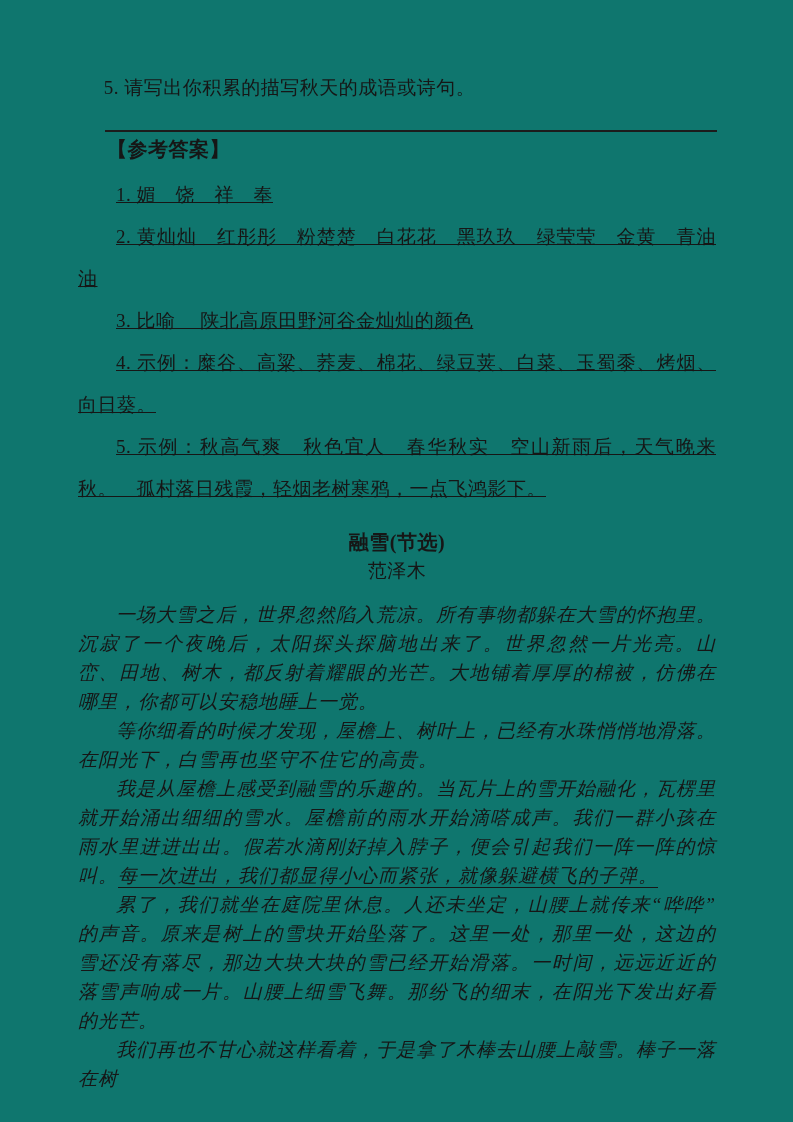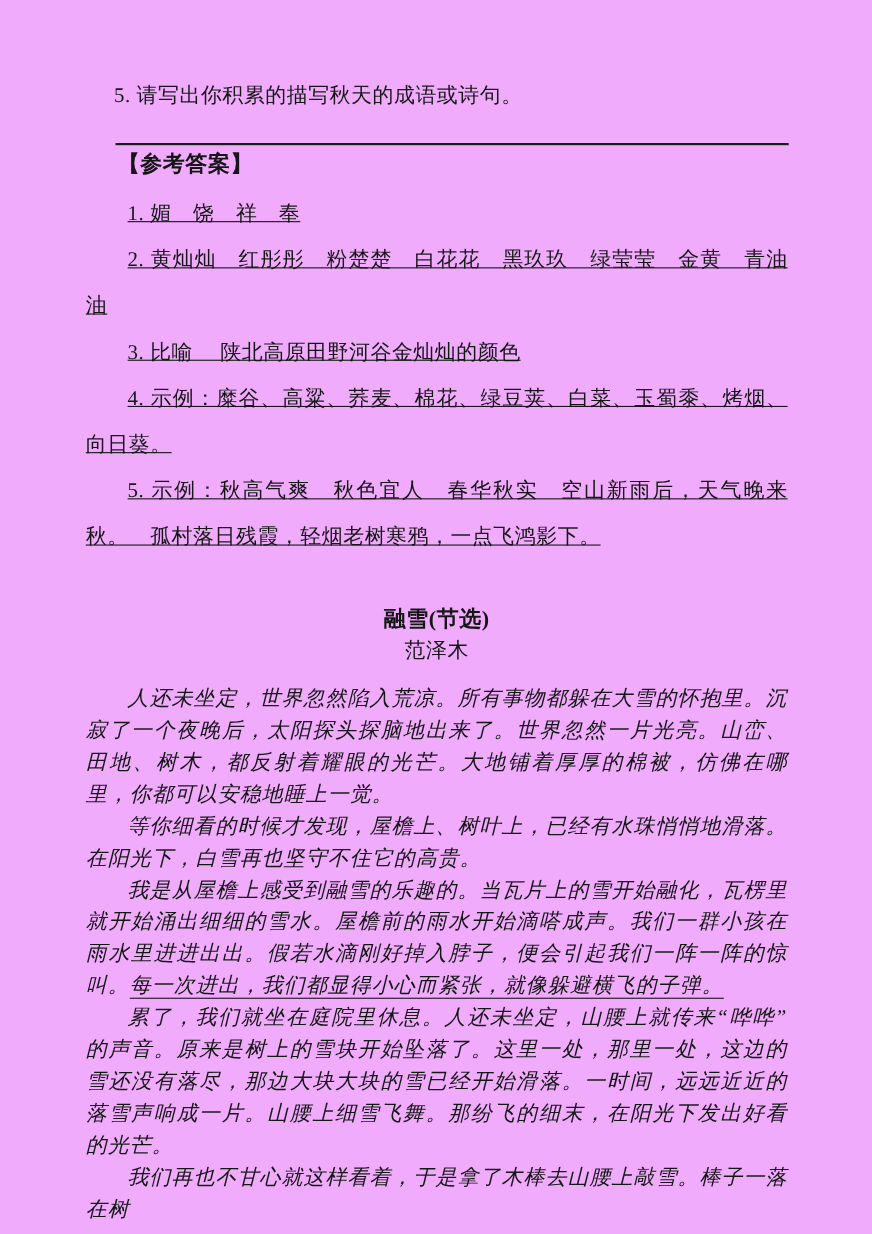--- a/index.html
+++ b/index.html
@@ -5,21 +5,21 @@
   html, body {
     margin: 0;
     padding: 0;
     background: #ffffff;
   }
   .page {
     position: relative;
     width: 793px;
     height: 1122px;
     margin: 0 auto;
-    background: #f0abfc;
+    background: #0f766e;
     color: #161616;
     overflow: hidden;
     box-sizing: border-box;
     padding: 74px 77px 0 78px;
     font-family: "Liberation Serif", "DejaVu Serif", serif;
   }
   
   .question {
     font-size: 19px;
     line-height: 28px;
@@ -48,21 +48,21 @@
   .answer-item {
     font-size: 19px;
     line-height: 42px;
     letter-spacing: 0.5px;
     text-indent: 2em;
     text-align: justify;
     text-justify: inter-ideograph;
   }
   
   .passage-title {
-    margin-top: 38px;
+    margin-top: 17px;
     text-align: center;
     font-size: 20px;
     line-height: 30px;
     font-weight: 700;
     letter-spacing: 0.5px;
   }
   .passage-author {
     text-align: center;
     font-size: 19px;
     line-height: 28px;
@@ -105,21 +105,21 @@
     <div class="answer-item">4. 示例：糜谷、高粱、荞麦、棉花、绿豆荚、白菜、玉蜀黍、烤烟、向日葵。</div>
     <div class="answer-item">5. 示例：秋高气爽　秋色宜人　春华秋实　空山新雨后，天气晚来秋。　孤村落日残霞，轻烟老树寒鸦，一点飞鸿影下。</div>
   </div>
 
   <div class="passage-title">融雪(节选)</div>
 
   <div class="passage-author">范泽木</div>
 
   <div class="passage-body">
     <p class="passage-para">
-      <span>人还未坐定，世界忽然陷入荒凉。所有事物都躲在大雪的怀抱里。沉寂了一个夜晚后，太阳探头探脑地出来了。世界忽然一片光亮。山峦、田地、树木，都反射着耀眼的光芒。大地铺着厚厚的棉被，仿佛在哪里，你都可以安稳地睡上一觉。</span>
+      <span>一场大雪之后，世界忽然陷入荒凉。所有事物都躲在大雪的怀抱里。沉寂了一个夜晚后，太阳探头探脑地出来了。世界忽然一片光亮。山峦、田地、树木，都反射着耀眼的光芒。大地铺着厚厚的棉被，仿佛在哪里，你都可以安稳地睡上一觉。</span>
     </p>
     <p class="passage-para">
       <span>等你细看的时候才发现，屋檐上、树叶上，已经有水珠悄悄地滑落。在阳光下，白雪再也坚守不住它的高贵。</span>
     </p>
     <p class="passage-para">
       <span>我是从屋檐上感受到融雪的乐趣的。当瓦片上的雪开始融化，瓦楞里就开始涌出细细的雪水。屋檐前的雨水开始滴嗒成声。我们一群小孩在雨水里进进出出。假若水滴刚好掉入脖子，便会引起我们一阵一阵的惊叫。</span><span class="u">每一次进出，我们都显得小心而紧张，就像躲避横飞的子弹。</span>
     </p>
     <p class="passage-para">
       <span>累了，我们就坐在庭院里休息。人还未坐定，山腰上就传来“哗哗”的声音。原来是树上的雪块开始坠落了。这里一处，那里一处，这边的雪还没有落尽，那边大块大块的雪已经开始滑落。一时间，远远近近的落雪声响成一片。山腰上细雪飞舞。那纷飞的细末，在阳光下发出好看的光芒。</span>
     </p>

